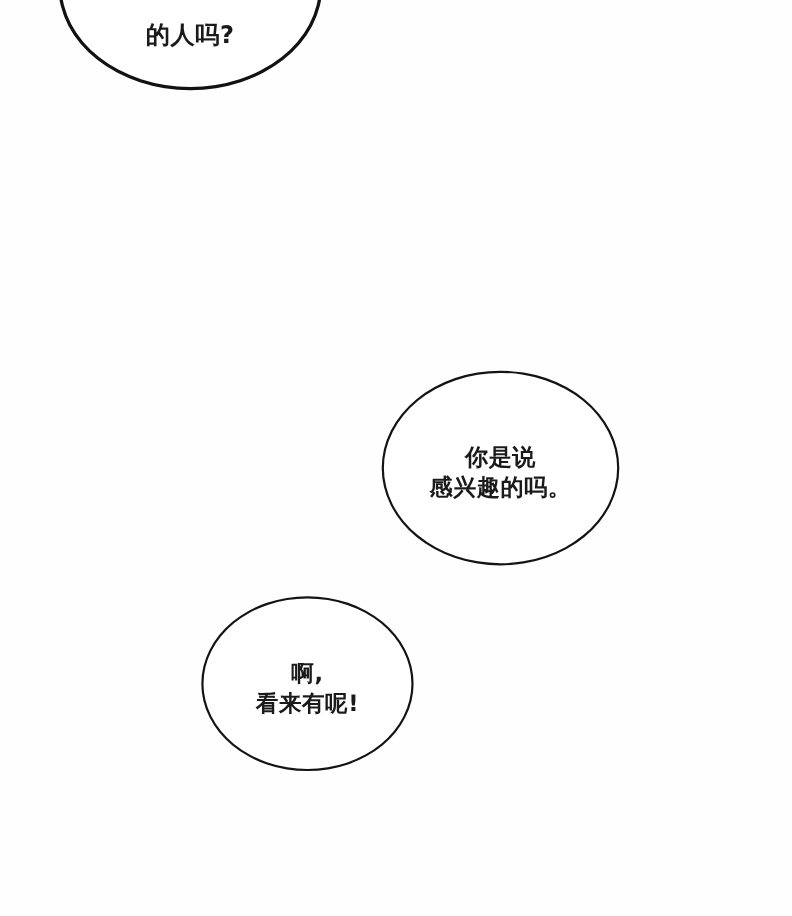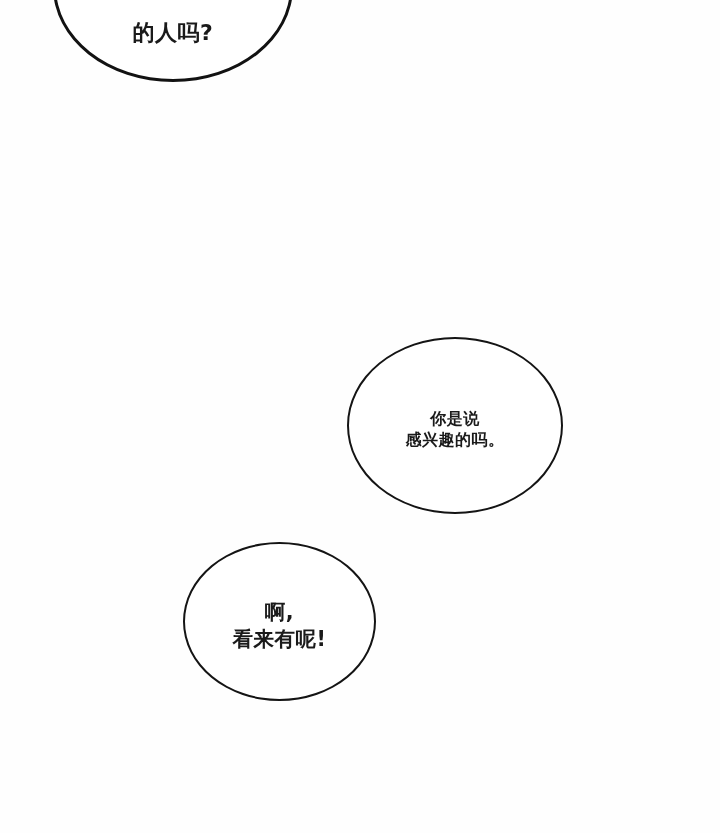--- a/index.html
+++ b/index.html
@@ -59,21 +59,21 @@
 
   
   #bubble-interest {
     left: 347px;
     top: 337px;
     width: 216px;
     height: 177px;
     border: 2.6px solid #141414;
   }
   #bubble-interest .bubble-text {
-    font-size: 16px;
+    font-size: 21px;
     transform: translateY(4px);
   }
 
   
   #bubble-reaction {
     left: 183px;
     top: 542px;
     width: 193px;
     height: 159px;
     border: 2.6px solid #141414;

